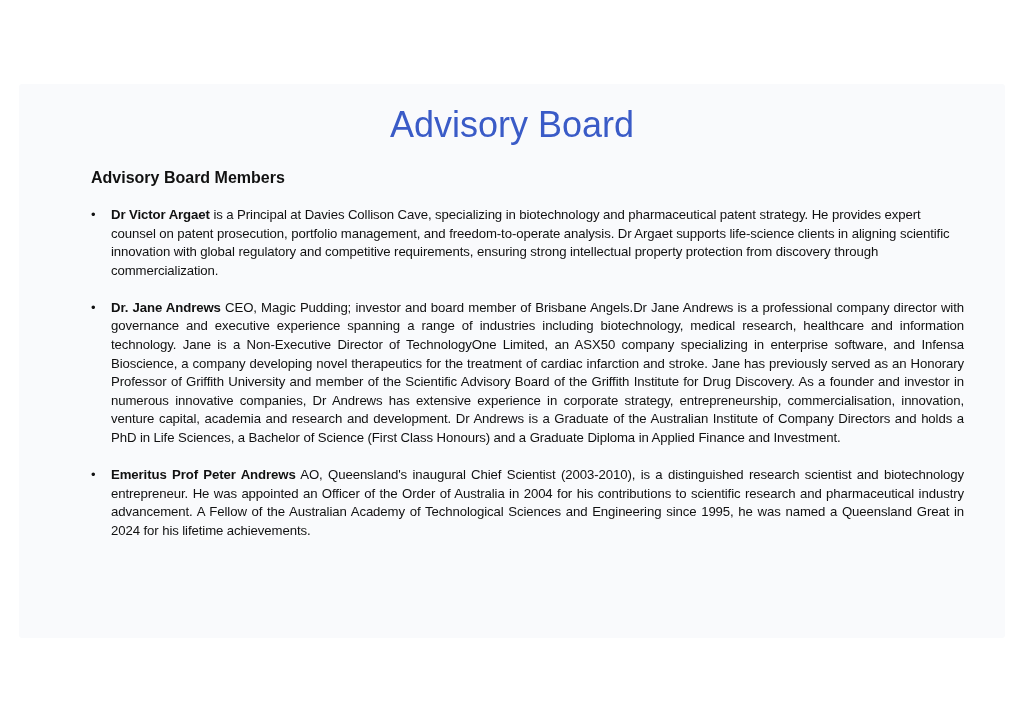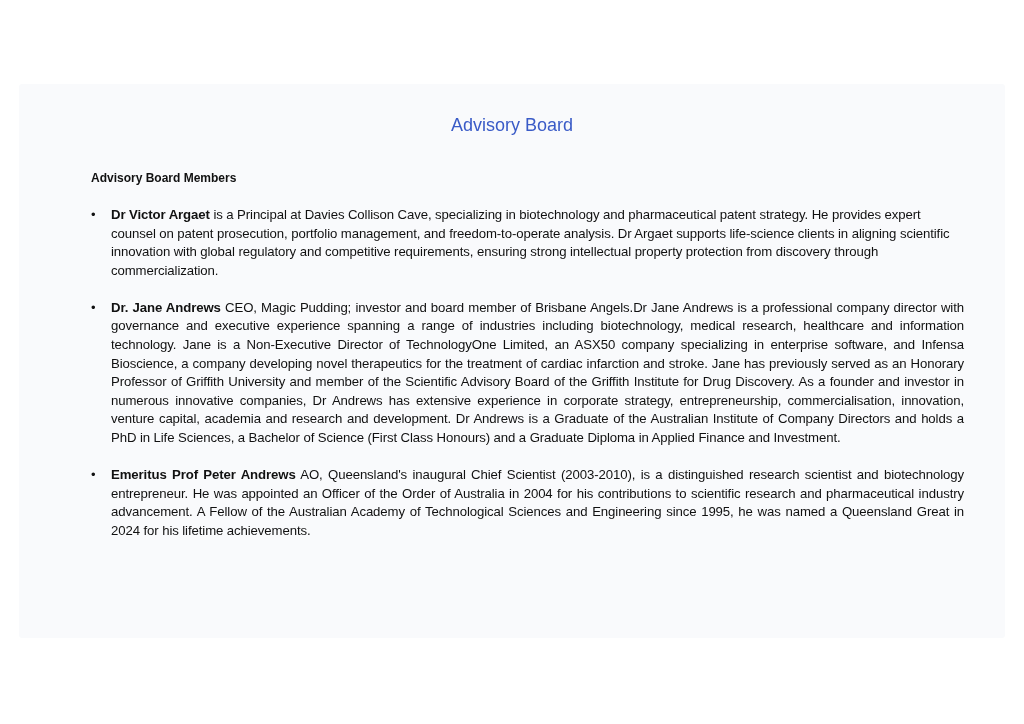--- a/index.html
+++ b/index.html
@@ -23,32 +23,32 @@
       height: 554px;
       background: #f9fafc;
       border-radius: 3px;
     }
     .title {
       position: absolute;
       left: 0;
       top: 24px;
       width: 100%;
       text-align: center;
-      font-size: 18px;
+      font-size: 36px;
       line-height: 34px;
       color: #3a5bc7;
       margin: 0;
       font-weight: normal;
     }
     .section-heading {
       position: absolute;
       left: 72px;
       top: 85px;
       margin: 0;
-      font-size: 12px;
+      font-size: 16px;
       line-height: 18px;
       font-weight: bold;
       color: #111111;
     }
     .members {
       position: absolute;
       left: 72px;
       top: 122px;
       width: 873px;
       margin: 0;

